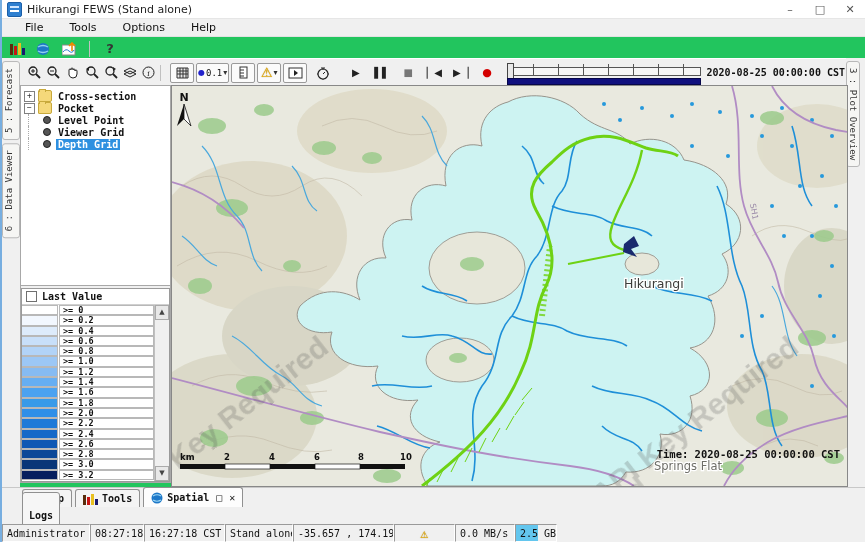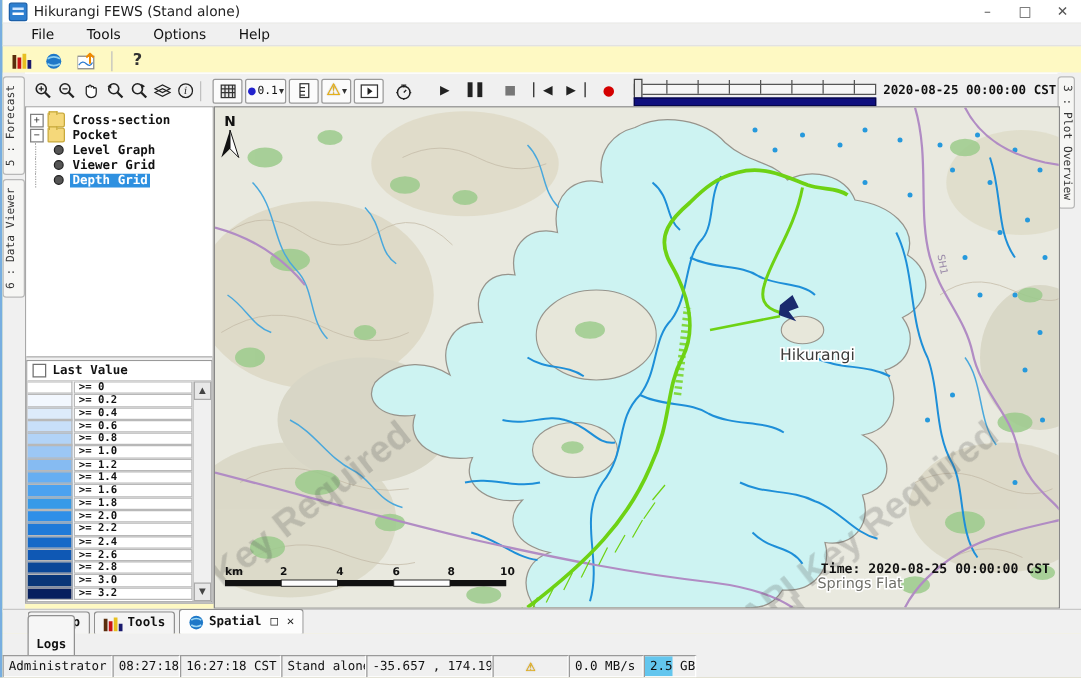--- a/index.html
+++ b/index.html
@@ -1,16 +1,16 @@
 <!DOCTYPE html>
 <html><head>
 <meta charset="utf-8">
 <style>
   html,body{margin:0;padding:0;background:#cfcfcf;}
-  .app{position:relative;width:865px;height:542px;background:#fef9c3;overflow:hidden;
+  .app{position:relative;width:865px;height:542px;background:#22c55e;overflow:hidden;
        font-family:"DejaVu Sans","Liberation Sans",sans-serif;font-size:11px;color:#111;
        border-left:2px solid #77aee0;box-sizing:border-box;}
   
   .titlebar{height:18px;background:#ffffff;display:flex;align-items:center;padding-left:5px;gap:5px;border-bottom:1px solid #e6e6e6;}
   .app-icon{width:13px;height:13px;background:#2e7fd0;border:1px solid #1b5fa8;border-radius:2px;position:relative;flex:none;}
   .app-icon:before{content:"";position:absolute;left:2px;top:7px;width:9px;height:2px;background:#fff;}
   .app-icon:after{content:"";position:absolute;left:2px;top:3px;width:9px;height:2px;background:#cfe6ff;}
   .title-text{font-size:11px;color:#222;}
   .win-controls{margin-left:auto;display:flex;height:100%;}
   .win-btn{width:30px;display:flex;align-items:center;justify-content:center;color:#555;font-size:11px;}
@@ -276,21 +276,21 @@
           <span class="tree-label">Cross-section</span>
         </div>
         <div class="tree-row">
           <span class="expander">−</span>
           <span class="folder"></span>
           <span class="tree-label">Pocket</span>
         </div>
         <div class="tree-row">
           <span class="leaf-pad"></span>
           <span class="bullet"></span>
-          <span class="tree-label">Level Graph</span>
+          <span class="tree-label">Level Point</span>
         </div>
         <div class="tree-row">
           <span class="leaf-pad"></span>
           <span class="bullet"></span>
           <span class="tree-label">Viewer Grid</span>
         </div>
         <div class="tree-row">
           <span class="leaf-pad"></span>
           <span class="bullet"></span>
           <span class="tree-label selected">Depth Grid</span>

